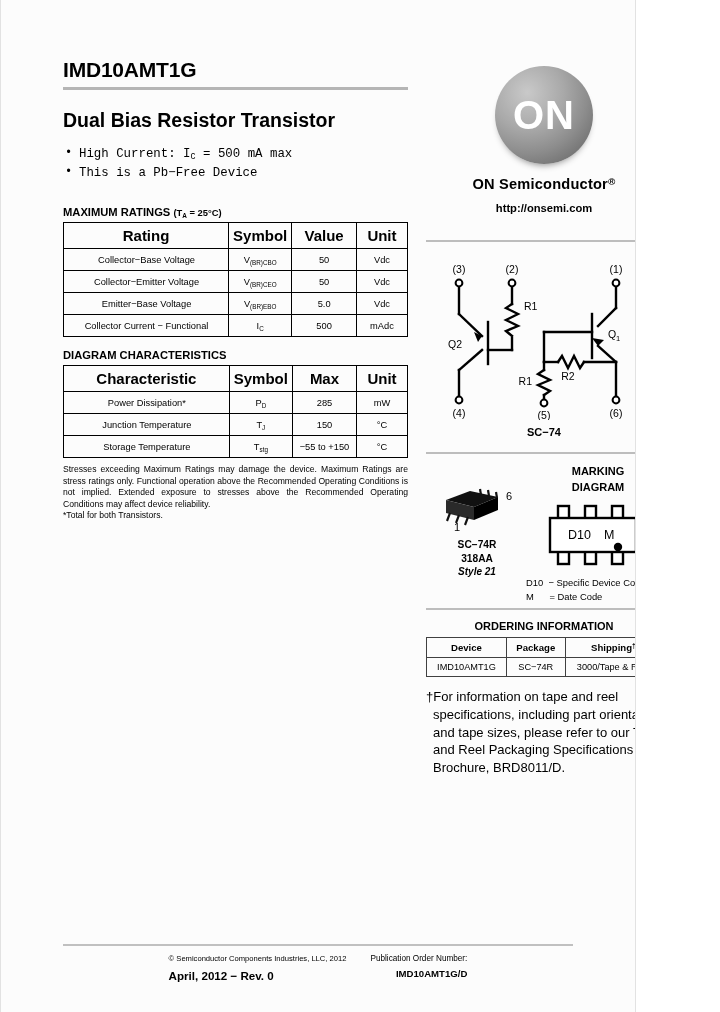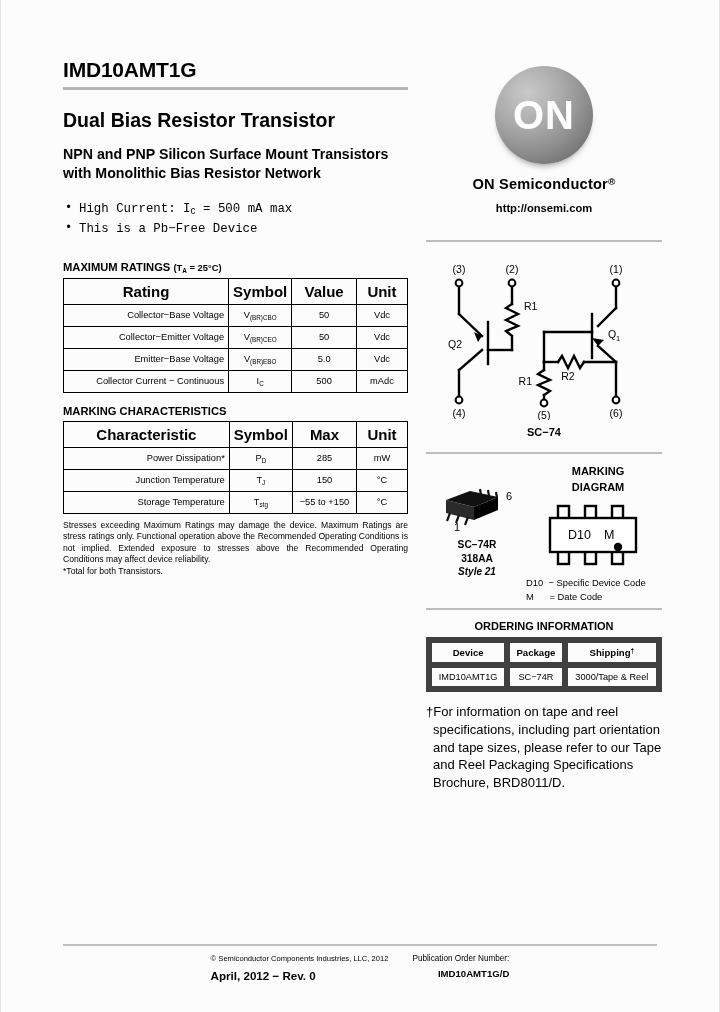--- a/index.html
+++ b/index.html
@@ -6,21 +6,21 @@
     margin: 0;
     padding: 0;
     background: #ffffff;
   }
   body {
     font-family: "Liberation Sans", sans-serif;
     color: #000;
   }
   #page {
     position: relative;
-    width: 720px;
+    width: 636px;
     height: 1012px;
     background: #fcfcfc;
     border-left: 1px solid #e2e2e2;
     border-right: 1px solid #e2e2e2;
     box-sizing: border-box;
     overflow: hidden;
   }
   sub { font-size: 68%; vertical-align: -0.28em; }
   sup { font-size: 68%; vertical-align: 0.45em; }
 
@@ -90,21 +90,21 @@
     border: 1px solid #000;
     padding: 4px 4px;
     height: 13px;
   }
   table.spec th {
     font-weight: bold;
     text-align: center;
     font-size: 15px;
   }
   table.spec td.c { text-align: center; }
-  table.spec td.l { text-align: right; padding-left: 5px; }
+  table.spec td.l { text-align: center; padding-left: 5px; }
   col.c-rating  { width: 49%; }
   col.c-symbol  { width: 17%; }
   col.c-value   { width: 19%; }
   col.c-unit    { width: 15%; }
 
   #thermal-block { margin-top: 12px; }
 
   #stress-note {
     margin-top: 6px;
     font-size: 8.6px;
@@ -203,21 +203,21 @@
     font-size: 11px;
     font-weight: bold;
     margin-bottom: 5px;
   }
   table.order {
     border-collapse: collapse;
     width: 100%;
     font-size: 9.2px;
   }
   table.order th, table.order td {
-    border: 6px solid #404040;
+    border: 1px solid #404040;
     text-align: center;
     padding: 4px 2px;
   }
   table.order th { font-weight: bold; font-size: 9.6px; }
   #order-note {
     margin-top: 11px;
     font-size: 13px;
     line-height: 1.35;
     padding-left: 7px;
     text-indent: -7px;
@@ -241,21 +241,20 @@
 <body>
 
 <div id="page">
 
   <div id="left-col">
 
     <div id="part-number">IMD10AMT1G</div>
     <div class="rule-gray"></div>
 
     <div id="doc-title">Dual Bias Resistor Transistor</div>
-    <div id="doc-subtitle">NPN and PNP Silicon Surface Mount Transistors with Monolithic Bias Resistor Network</div>
 
     <ul id="features">
       <li>High Current: I<sub>C</sub> = 500 mA max</li>
       <li>This is a Pb−Free Device</li>
     </ul>
 
     <div class="section-head">
       <span>MAXIMUM RATINGS</span>
       <span class="cond">(T<sub>A</sub> = 25°C)</span>
     </div>
@@ -287,30 +286,30 @@
           <td class="c">50</td>
           <td class="c">Vdc</td>
         </tr>
         <tr>
           <td class="l">Emitter−Base Voltage</td>
           <td class="c">V<sub>(BR)EBO</sub></td>
           <td class="c">5.0</td>
           <td class="c">Vdc</td>
         </tr>
         <tr>
-          <td class="l">Collector Current − Continuous</td>
+          <td class="l">Collector Current − Functional</td>
           <td class="c">I<sub>C</sub></td>
           <td class="c">500</td>
           <td class="c">mAdc</td>
         </tr>
       </tbody>
     </table>
 
     <div id="thermal-block">
-      <div class="section-head">MARKING CHARACTERISTICS</div>
+      <div class="section-head">DIAGRAM CHARACTERISTICS</div>
       <table class="spec">
         <colgroup>
             <col class="c-rating">
             <col class="c-symbol">
             <col class="c-value">
             <col class="c-unit">
           </colgroup>
         <thead>
           <tr>
             <th>Characteristic</th>

